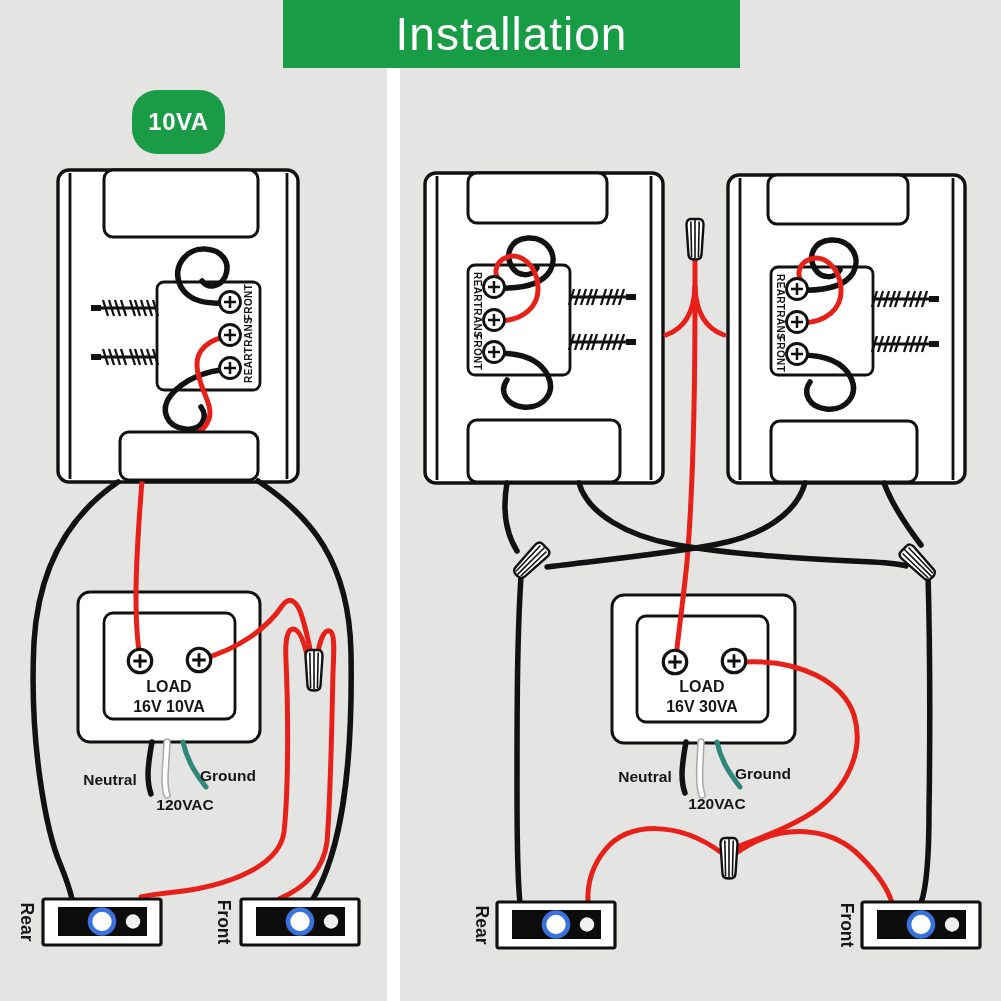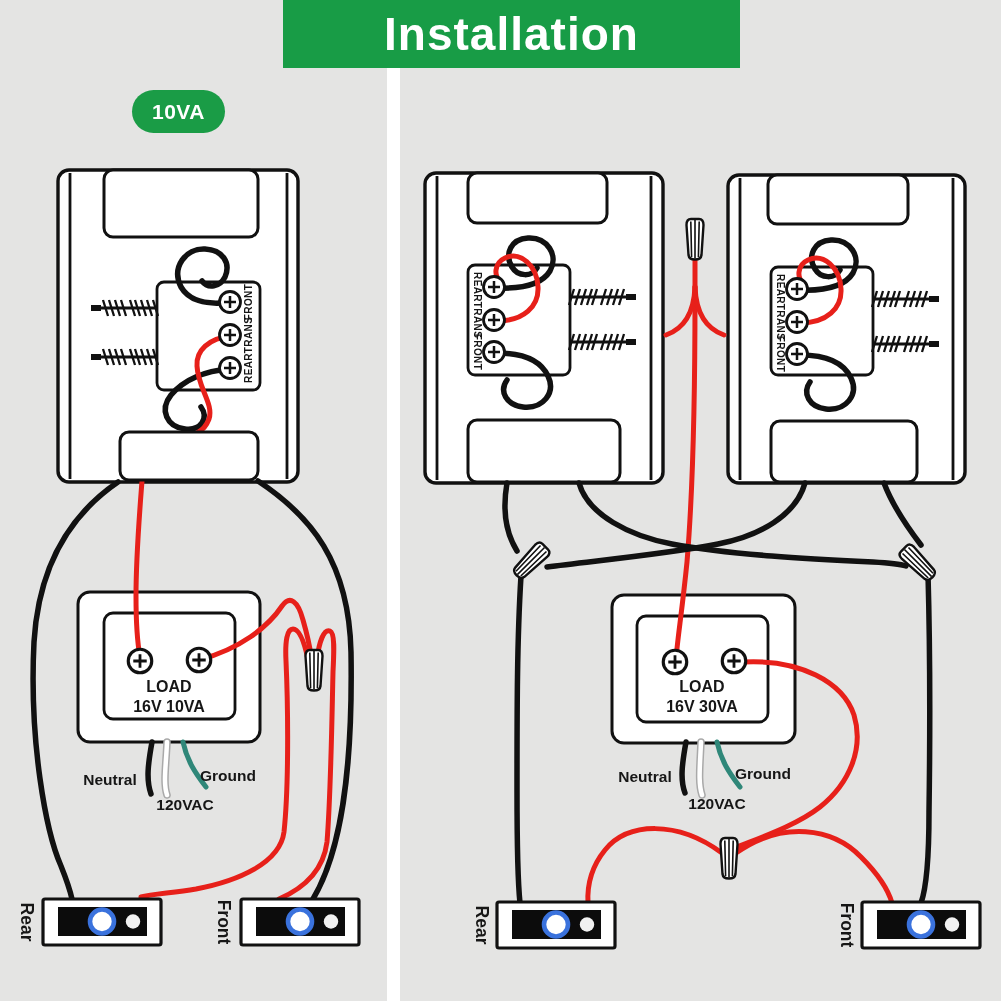--- a/index.html
+++ b/index.html
@@ -1,24 +1,24 @@
 <!DOCTYPE html>
 <html><head>
 <meta charset="utf-8">
 <style>
   html,body{margin:0;padding:0;background:#cfcfcf;}
   .stage{position:relative;width:1001px;height:1001px;background:#e4e4e3;overflow:hidden;
          font-family:"Liberation Sans",sans-serif;}
   .divider{position:absolute;left:387px;top:64px;width:13px;height:937px;background:#ffffff;}
   .banner{position:absolute;left:283px;top:0;width:457px;height:68px;background:#189c46;
           color:#fff;display:flex;align-items:center;justify-content:center;
-          font-size:46px;font-weight:bold;letter-spacing:1px;}
-  .badge{position:absolute;top:90px;width:93px;height:43px;background:#1a9c46;color:#fff;
+          font-size:46px;font-weight:normal;letter-spacing:1px;}
+  .badge{position:absolute;top:90px;width:93px;height:64px;background:#1a9c46;color:#fff;
          border-radius:25px;display:flex;align-items:center;justify-content:center;
-         font-weight:bold;font-size:21px;letter-spacing:.5px;}
+         font-weight:bold;font-size:24px;letter-spacing:.5px;}
   .badge-left{left:132px;}
   .badge-right{left:657px;}
   svg.diagram{position:absolute;left:0;top:0;}
   text{font-family:"Liberation Sans",sans-serif;font-weight:bold;fill:#161616;}
   .tlabel{font-size:10px;letter-spacing:.4px;}
   .xlabel{font-size:16px;}
   .wlabel{font-size:15.5px;}
   .blabel{font-size:17.5px;}
 </style>
 </head>

